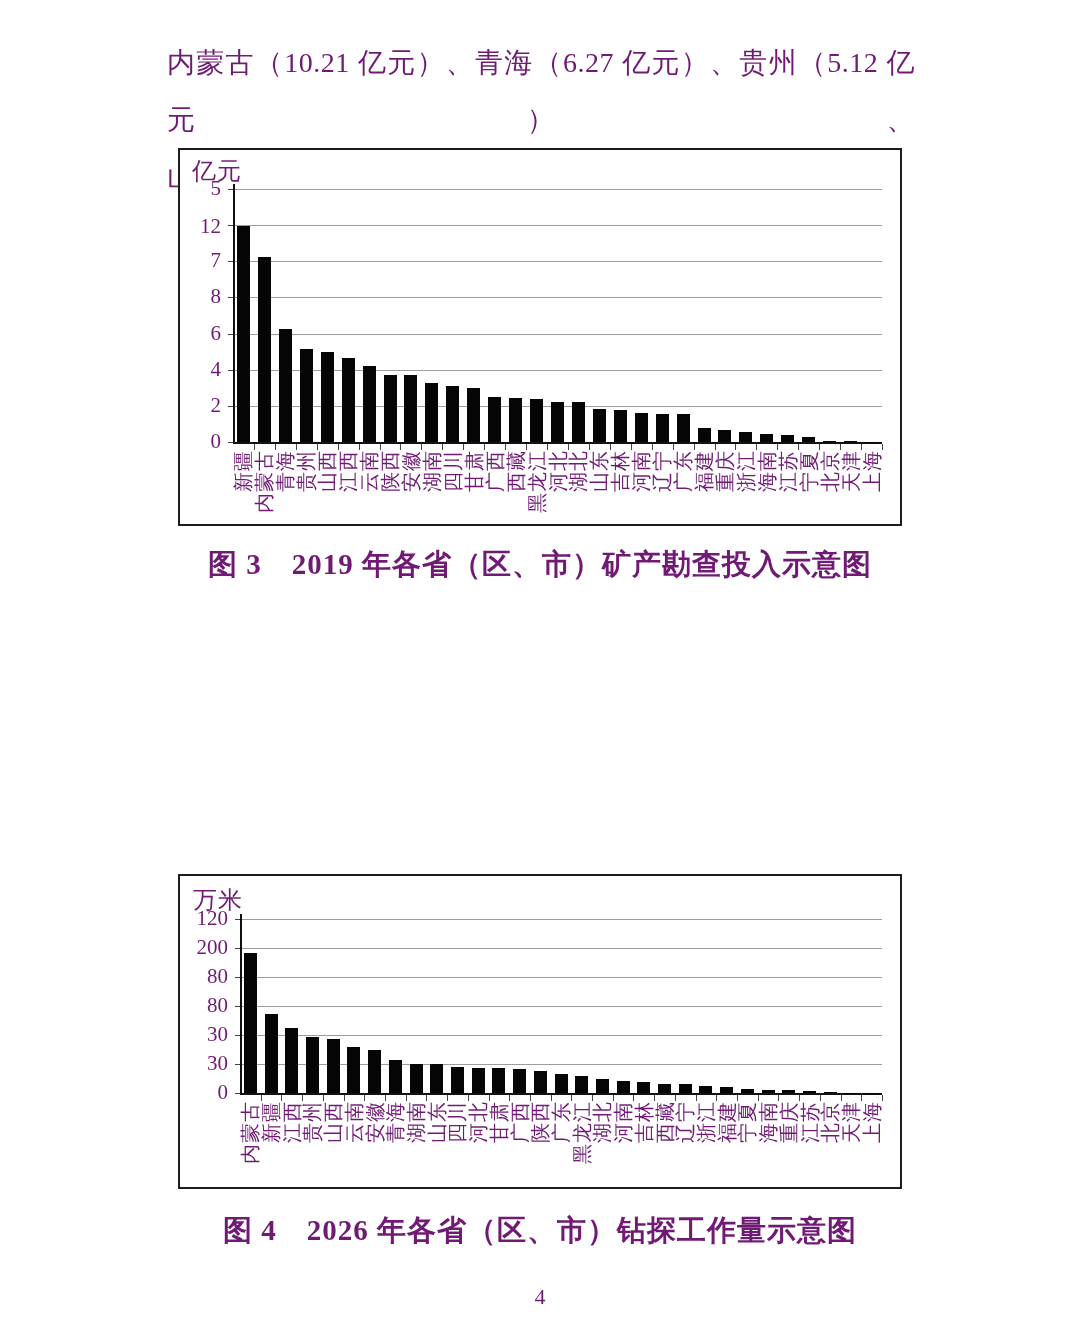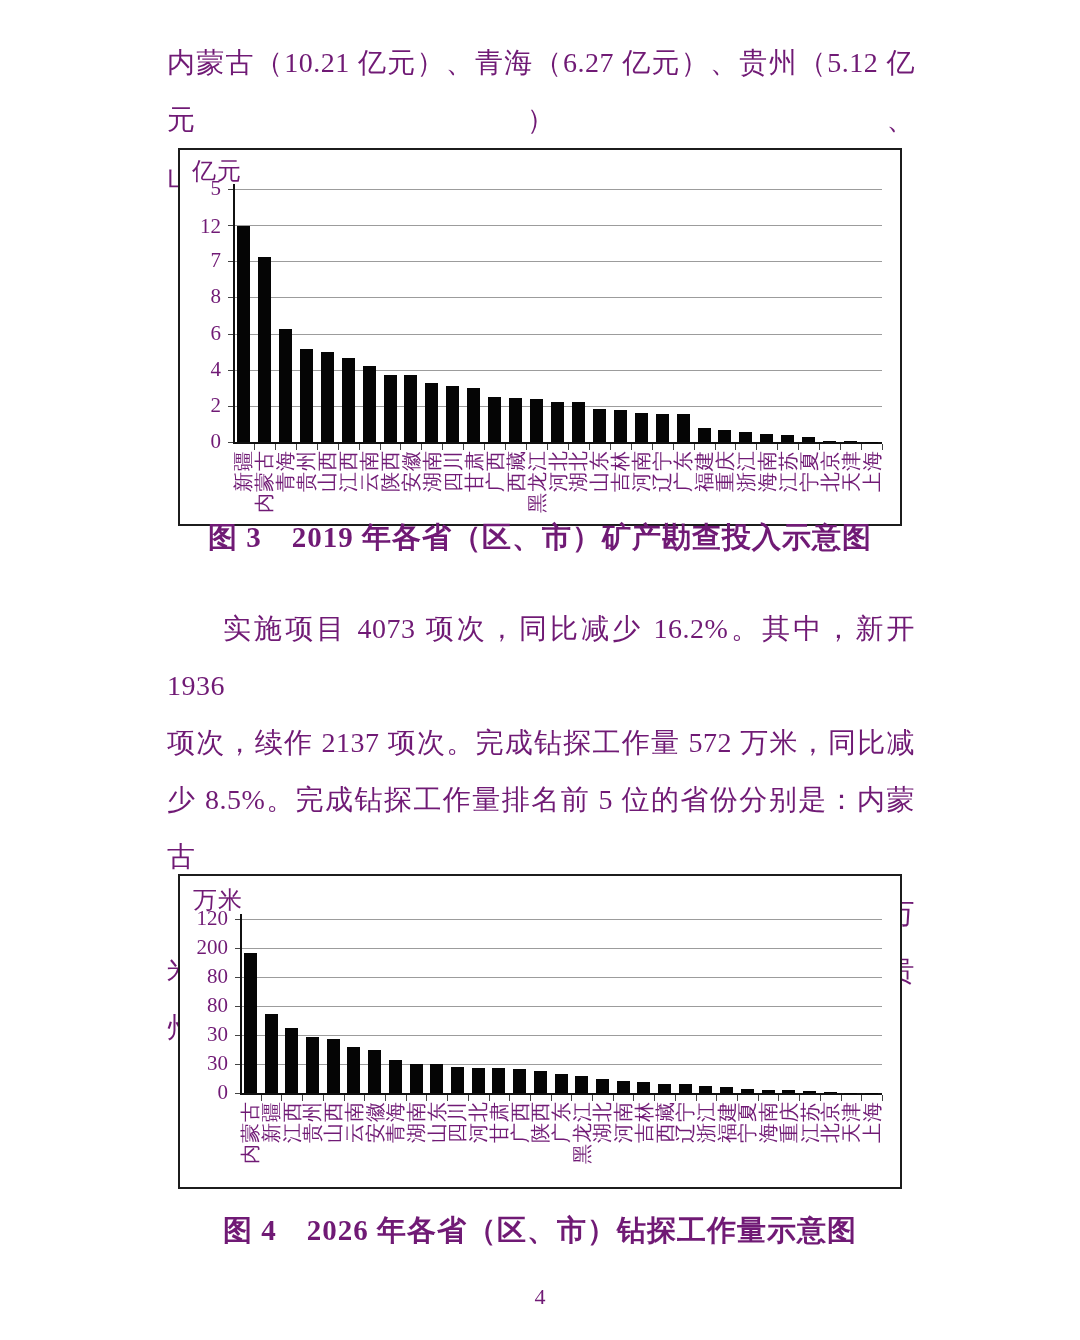--- a/index.html
+++ b/index.html
@@ -266,29 +266,22 @@
         </div>
         <div class="xlabel" style="left: 659.597px; top: 300px; width: 22px; height: 76px;">
           <span style="width: 76px; left: -27px; top: 27px;">天津</span>
         </div>
         <div class="xlabel" style="left: 680.532px; top: 300px; width: 22px; height: 76px;">
           <span style="width: 76px; left: -27px; top: 27px;">上海</span>
         </div>
       </div>
   </div>
 
-  <div class="caption" style="top:518px;">图 3　2019 年各省（区、市）矿产勘查投入示意图</div>
-
-  <div class="textblock" style="top:600px;">
-    <div class="line j" style="text-indent:2em;">实施项目 4073 项次，同比减少 16.2%。其中，新开 1936</div>
-    <div class="line j">项次，续作 2137 项次。完成钻探工作量 572 万米，同比减</div>
-    <div class="line j">少 8.5%。完成钻探工作量排名前 5 位的省份分别是：内蒙古</div>
-    <div class="line j">（96.88 万米）、新疆（54.75 万米）、江西（44.64 万米）、贵</div>
-    <div class="line">州（38.31 万米）、山西（37.45 万米）。</div>
-  </div>
+  <div class="caption" style="top:545px;">图 3　2019 年各省（区、市）矿产勘查投入示意图</div>
+
 
   <div class="chartbox" style="top:874px; height:311px;">
     <div class="chart-inner">
         <div class="y-unit" style="left: 13px; top: 8px;">万米</div>
         <div class="ytick" style="left: 0px; width: 48px; top: 204px;">0</div>
         <div class="xtick" style="left: 55px; top: 217px; width: 5px; height: 1px;"></div>
         <div class="ytick" style="left: 0px; width: 48px; top: 175px;">30</div>
         <div class="gridline" style="left: 60px; width: 642px; top: 188px; background: rgb(156, 156, 156);"></div>
         <div class="xtick" style="left: 55px; top: 188px; width: 5px; height: 1px;"></div>
         <div class="ytick" style="left: 0px; width: 48px; top: 146px;">30</div>

